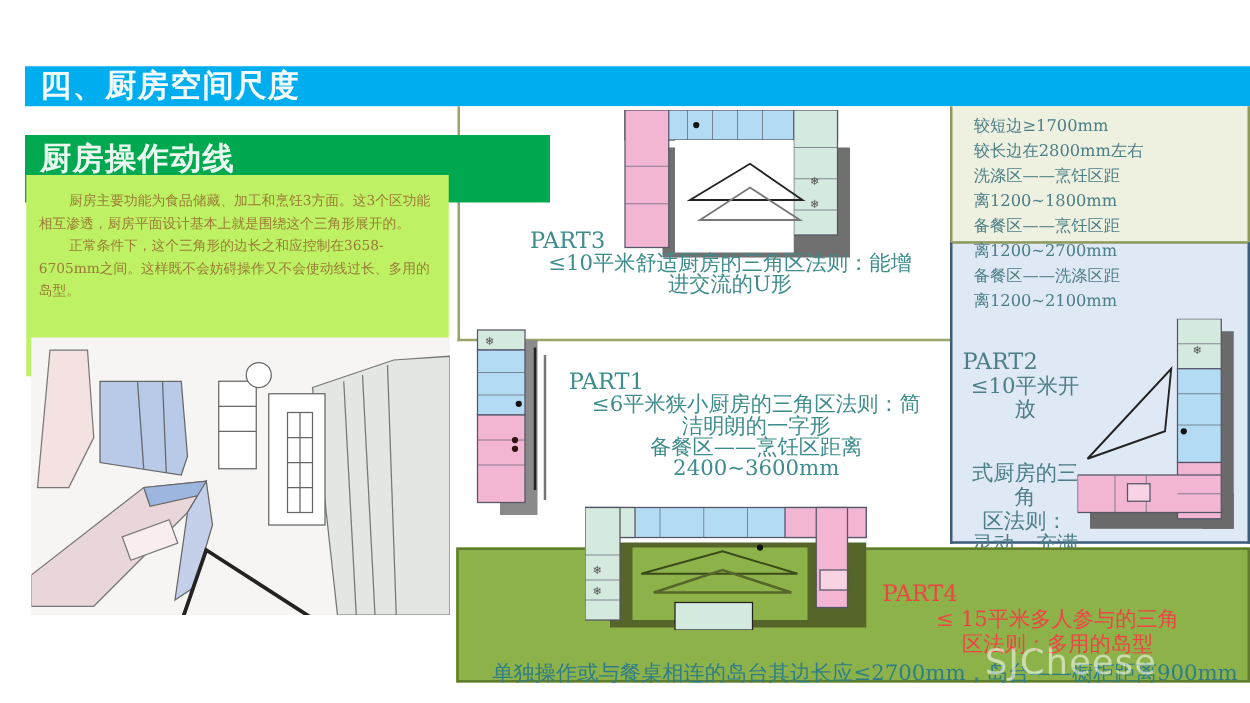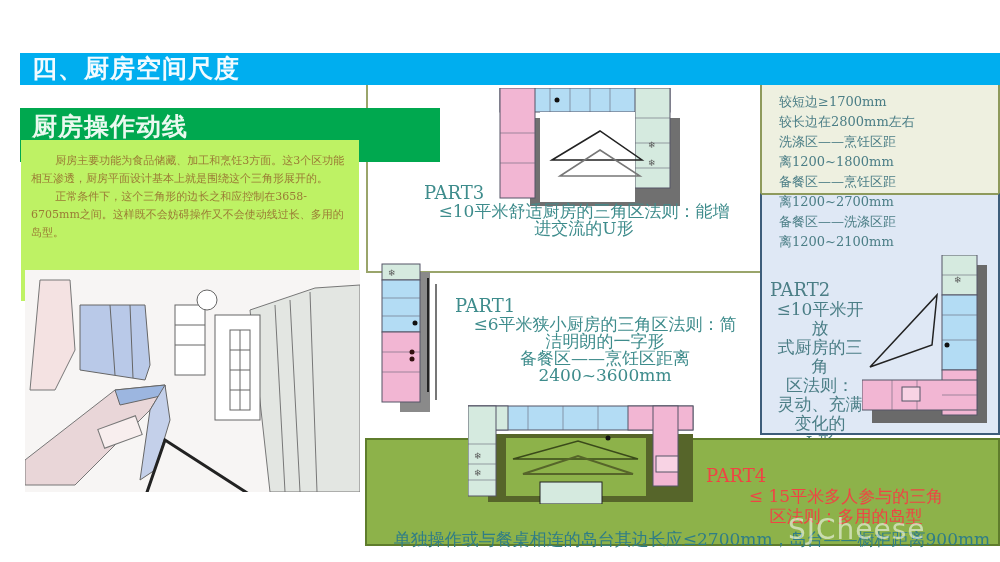--- a/index.html
+++ b/index.html
@@ -156,21 +156,21 @@
   <div>离1200~1800mm</div>
   <div>备餐区——烹饪区距</div>
   <div>离1200~2700mm</div>
   <div>备餐区——洗涤区距</div>
   <div>离1200~2100mm</div>
 </div>
 
 <div class="abs teal-text" style="left:770px;top:280px;width:100px;color:#4b7e86;">
   <div class="part-title">PART2</div>
   <div class="part-text" style="line-height:19px;">≤10平米开放</div>
-  <div class="part-text" style="line-height:19px;">式厨房的三角</div>
+  <div class="part-text" style="line-height:19px;margin-top:32px;">式厨房的三角</div>
   <div class="part-text" style="line-height:19px;">区法则：</div>
   <div class="part-text" style="line-height:19px;">灵动、充满</div>
   <div class="part-text" style="line-height:19px;">变化的</div>
   <div class="part-text" style="line-height:19px;">L形</div>
 </div>
 
 <div class="abs" style="left:862px;top:255px;width:130px;height:170px;">
   <svg width="130" height="170" viewBox="0 0 130 170">
     <rect x="10" y="140" width="115" height="28" fill="#6a6a6a"></rect>
     <rect x="100" y="10" width="25" height="158" fill="#6a6a6a"></rect>

